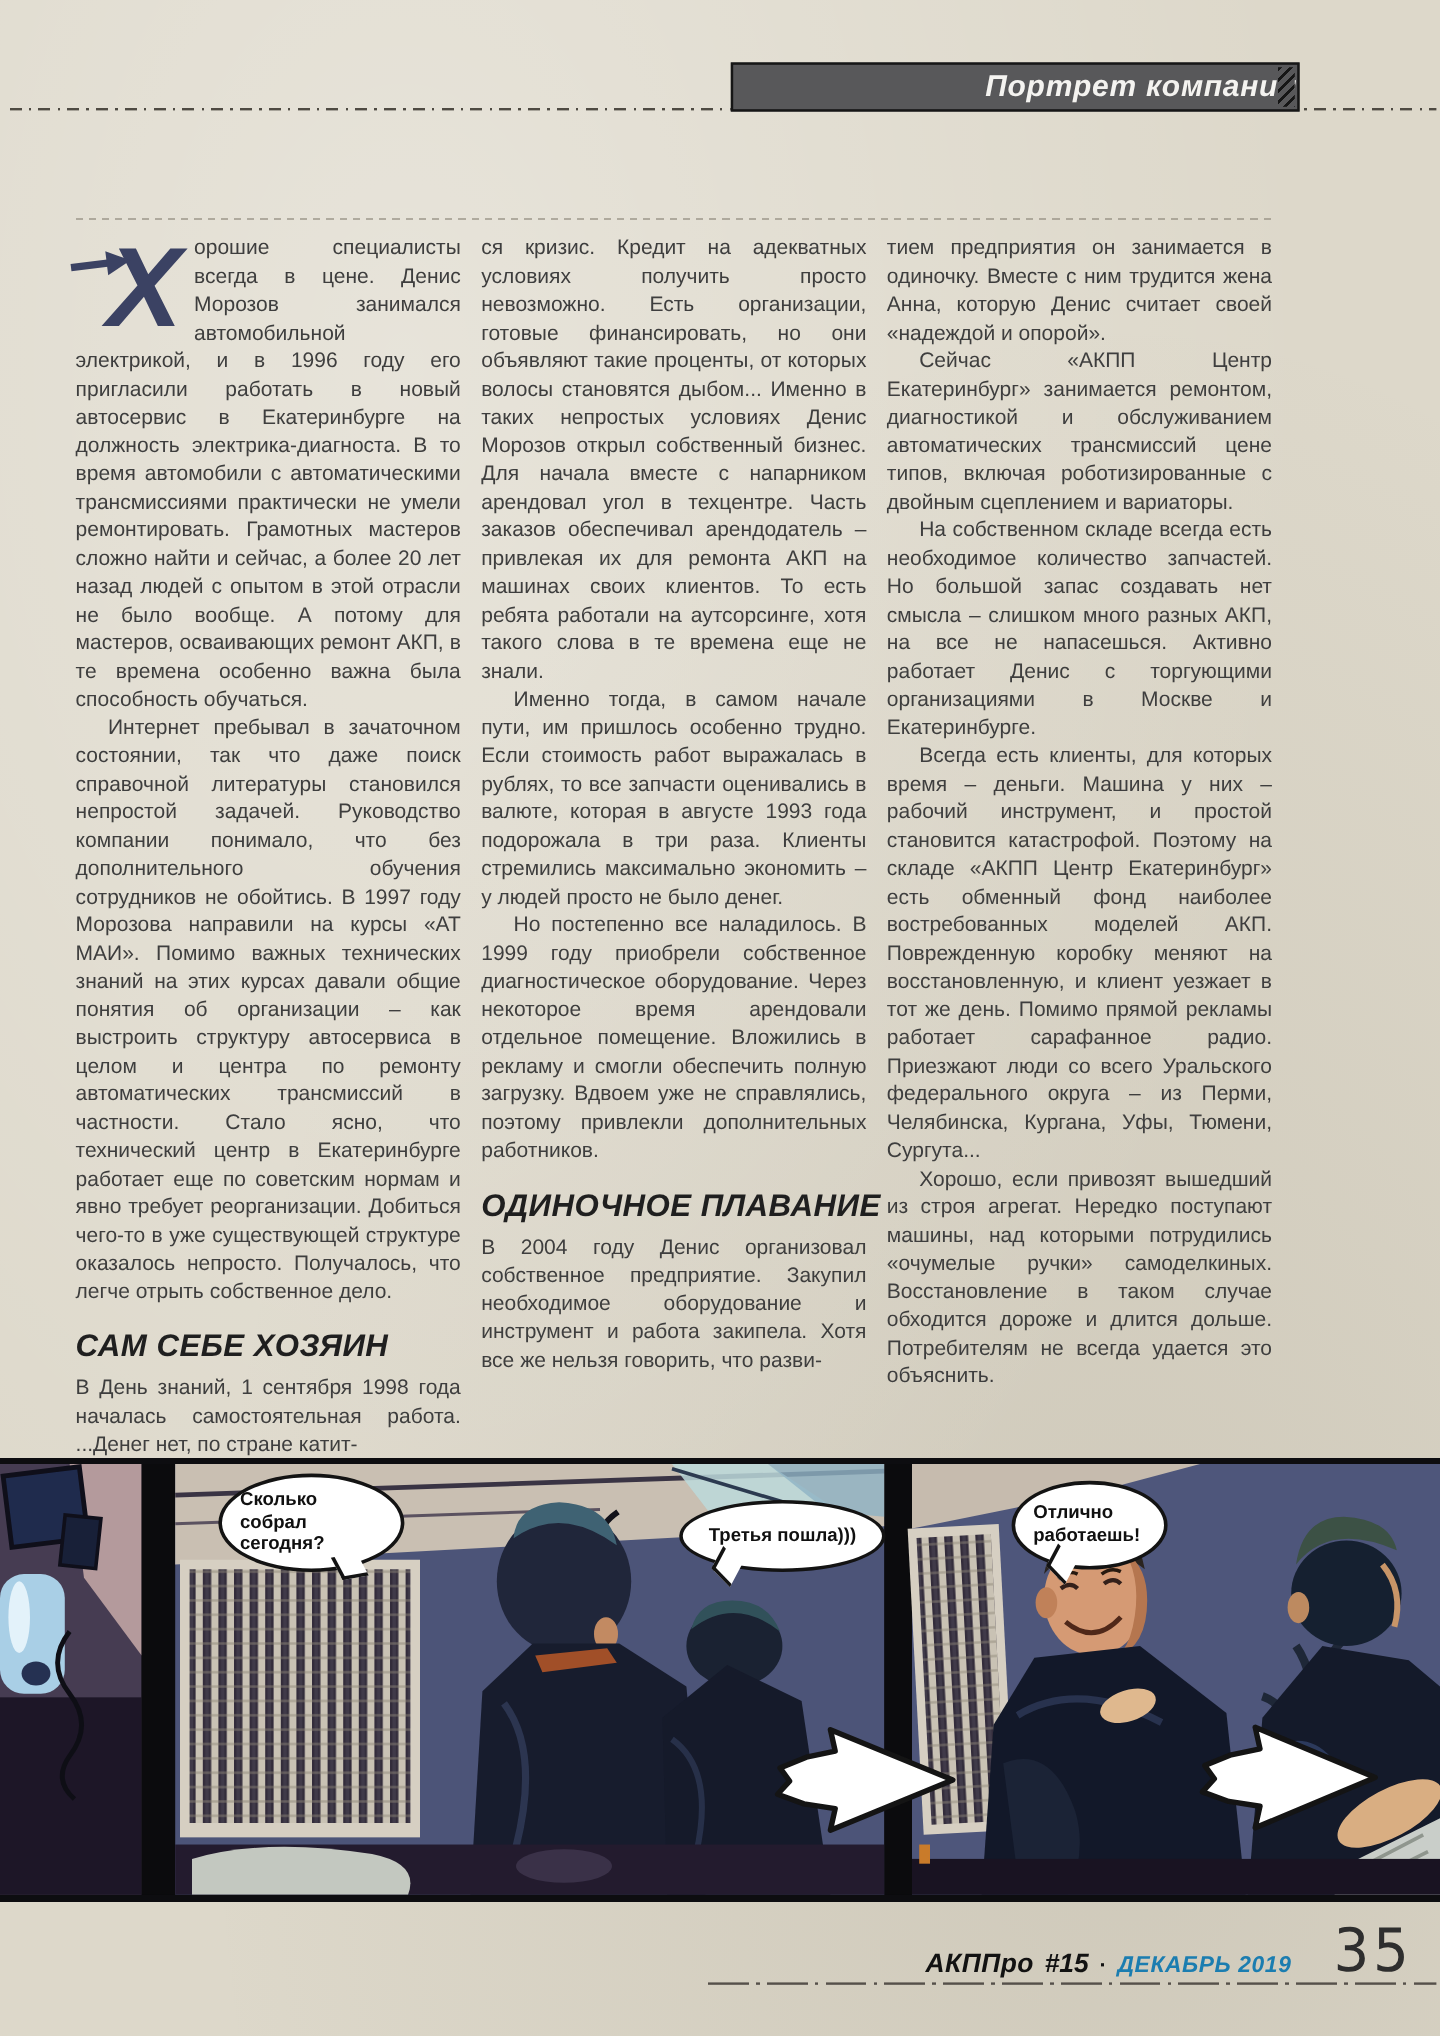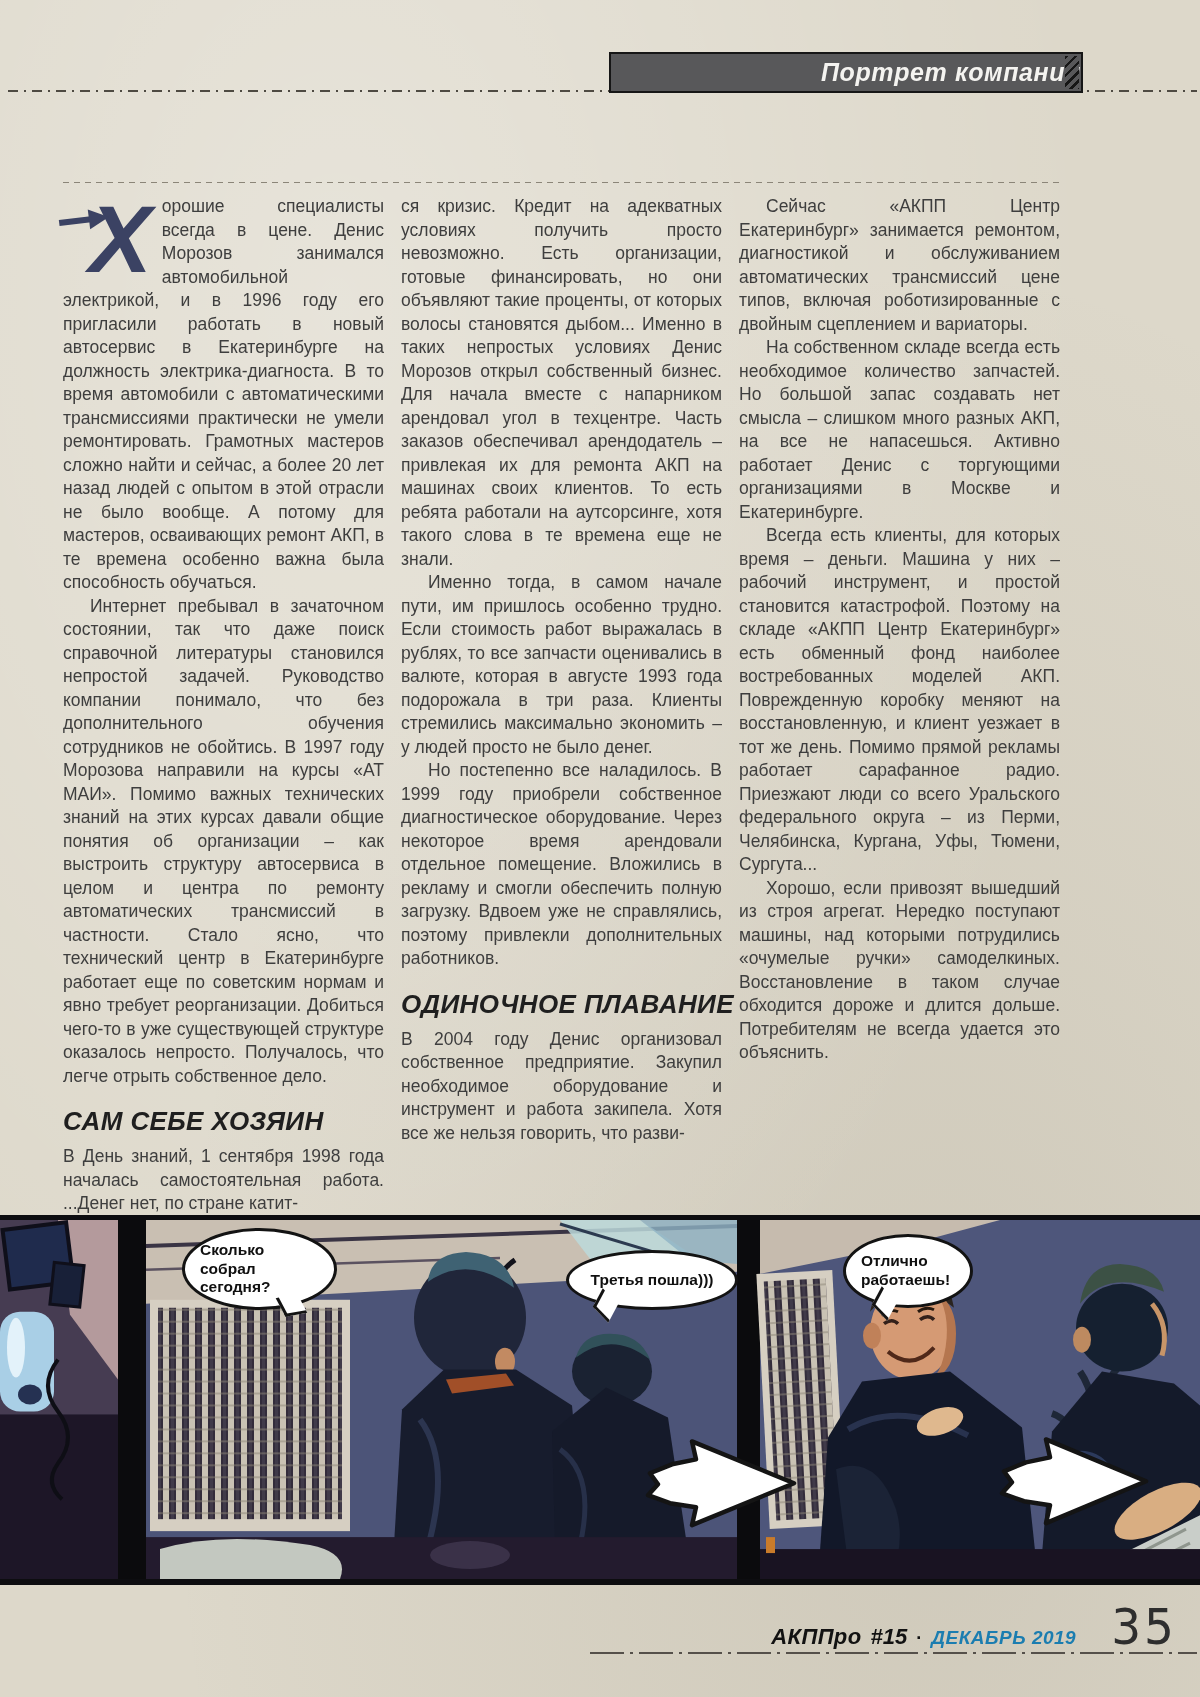--- a/index.html
+++ b/index.html
@@ -100,20 +100,21 @@
 
   <div class="col">
     <p><span>ся кризис. Кредит на адекватных условиях получить просто невозможно. Есть организации, готовые финансировать, но они объявляют такие проценты, от которых волосы становятся дыбом... Именно в таких непростых условиях Денис Морозов открыл собственный бизнес. Для начала вместе с напарником арендовал угол в техцентре. Часть заказов обеспечивал арендодатель – привлекая их для ремонта АКП на машинах своих клиентов. То есть ребята работали на аутсорсинге, хотя такого слова в те времена еще не знали.</span></p>
     <p class="indent"><span>Именно тогда, в самом начале пути, им пришлось особенно трудно. Если стоимость работ выражалась в рублях, то все запчасти оценивались в валюте, которая в августе 1993 года подорожала в три раза. Клиенты стремились максимально экономить – у людей просто не было денег.</span></p>
     <p class="indent"><span>Но постепенно все наладилось. В 1999 году приобрели собственное диагностическое оборудование. Через некоторое время арендовали отдельное помещение. Вложились в рекламу и смогли обеспечить полную загрузку. Вдвоем уже не справлялись, поэтому привлекли дополнительных работников.</span></p>
     <div class="section-heading">ОДИНОЧНОЕ ПЛАВАНИЕ</div>
     <p><span>В 2004 году Денис организовал собственное предприятие. Закупил необходимое оборудование и инструмент и работа закипела. Хотя все же нельзя говорить, что разви-</span></p>
   </div>
 
   <div class="col">
+    <p><span>тием предприятия он занимается в одиночку. Вместе с ним трудится жена Анна, которую Денис считает своей «надеждой и опорой».</span></p>
     <p class="indent"><span>Сейчас «АКПП Центр Екатеринбург» занимается ремонтом, диагностикой и обслуживанием автоматических трансмиссий цене типов, включая роботизированные с двойным сцеплением и вариаторы.</span></p>
     <p class="indent"><span>На собственном складе всегда есть необходимое количество запчастей. Но большой запас создавать нет смысла – слишком много разных АКП, на все не напасешься. Активно работает Денис с торгующими организациями в Москве и Екатеринбурге.</span></p>
     <p class="indent"><span>Всегда есть клиенты, для которых время – деньги. Машина у них – рабочий инструмент, и простой становится катастрофой. Поэтому на складе «АКПП Центр Екатеринбург» есть обменный фонд наиболее востребованных моделей АКП. Поврежденную коробку меняют на восстановленную, и клиент уезжает в тот же день. Помимо прямой рекламы работает сарафанное радио. Приезжают люди со всего Уральского федерального округа – из Перми, Челябинска, Кургана, Уфы, Тюмени, Сургута...</span></p>
     <p class="indent"><span>Хорошо, если привозят вышедший из строя агрегат. Нередко поступают машины, над которыми потрудились «очумелые ручки» самоделкиных. Восстановление в таком случае обходится дороже и длится дольше. Потребителям не всегда удается это объяснить.</span></p>
   </div>
 
 </div>
 
 <div class="comic">
   <svg viewBox="0 0 1200 360" preserveAspectRatio="none">

